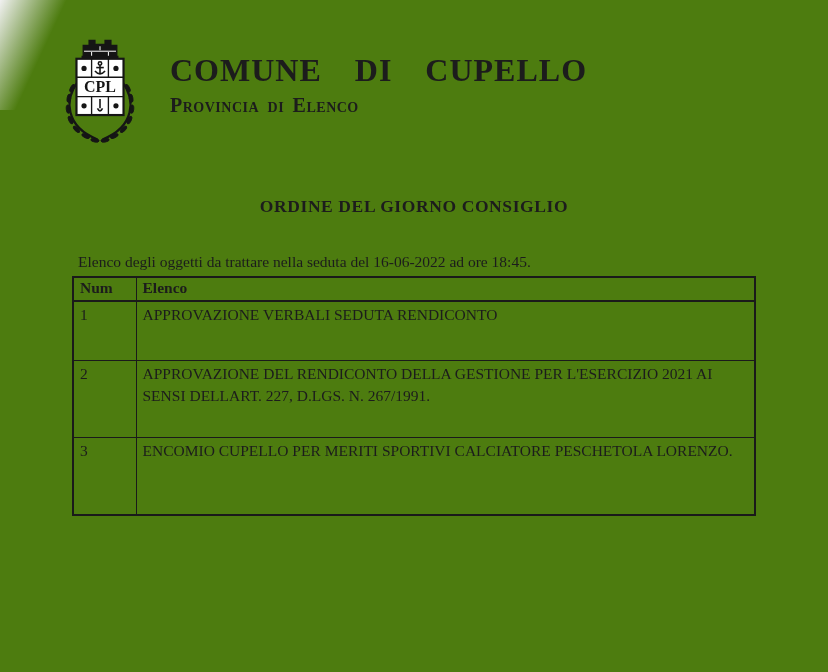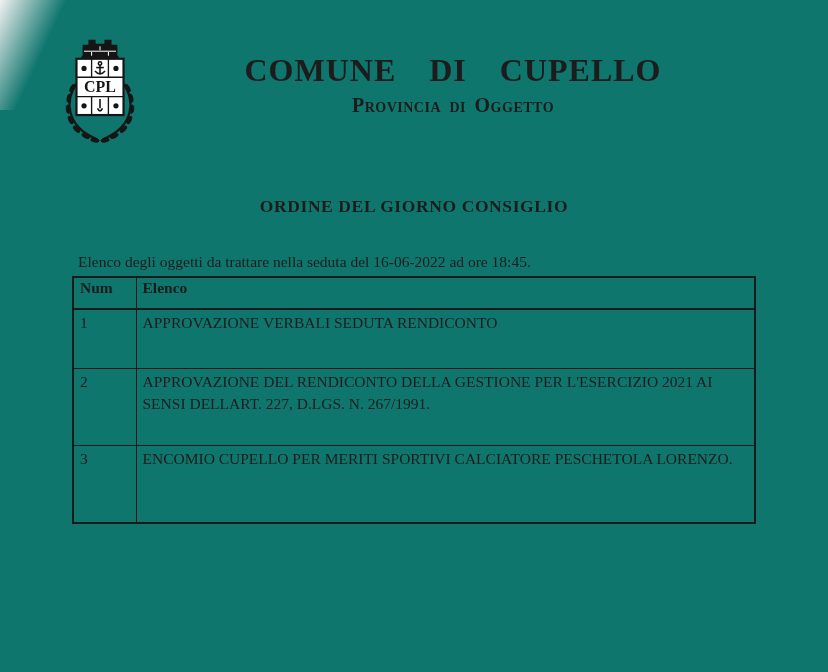--- a/index.html
+++ b/index.html
@@ -3,21 +3,21 @@
 <meta charset="utf-8">
 <style>
   * { margin: 0; padding: 0; box-sizing: border-box; }
   html, body { width: 828px; height: 672px; background: #fdfdfd; }
   body { font-family: "Liberation Serif", "DejaVu Serif", serif; color: #1c1c1c; }
 
   .page {
     position: relative;
     width: 828px;
     height: 672px;
-    background: #0f766e;
+    background: #4d7c0f;
     overflow: hidden;
   }
   
   .scan-edge {
     position: absolute;
     left: 0; top: 0;
     width: 70px; height: 110px;
     background: linear-gradient(115deg, #f1f1f1 0%, rgba(255,255,255,0) 55%);
     pointer-events: none;
   }
@@ -26,21 +26,20 @@
     position: absolute;
     left: 58px; top: 32px;
     width: 84px; height: 114px;
   }
   .crest svg { width: 100%; height: 100%; }
 
   .header-text {
     position: absolute;
     left: 170px; top: 52px;
     width: 566px;
-    text-align: center;
   }
   .municipality-title {
     font-size: 32px;
     font-weight: bold;
     letter-spacing: 1px;
     word-spacing: 24px;
     white-space: nowrap;
   }
   .province-subtitle {
     margin-top: 5px;
@@ -78,21 +77,21 @@
     color: #1c1c1c;
   }
   .agenda-table, .agenda-table th, .agenda-table td {
     border: 1px solid #1a1a1a;
   }
   .agenda-table { border: 2px solid #1a1a1a; }
   .agenda-table th {
     text-align: left;
     font-weight: bold;
     height: 20px;
-    padding: 1px 6px 11px 6px;
+    padding: 1px 6px 3px 6px;
     border-bottom: 2px solid #1a1a1a;
   }
   .agenda-table td {
     vertical-align: top;
     padding: 2px 10px 2px 6px;
     line-height: 1.45;
   }
   .col-num { width: 63px; }
   .row-1 td { height: 59px; }
   .row-2 td { height: 77px; }
@@ -162,21 +161,21 @@
           <path d="M47 90 Q50 96 53 90"></path>
         </g>
       </g>
 
       <text x="50" y="71" text-anchor="middle" font-size="19" font-weight="bold" font-family="Liberation Serif, DejaVu Serif, serif" fill="#151515">CPL</text>
     </svg>
   </div>
 
   <div class="header-text">
     <div class="municipality-title">COMUNE  DI  CUPELLO</div>
-    <div class="province-subtitle">Provincia di Oggetto</div>
+    <div class="province-subtitle">Provincia di Elenco</div>
   </div>
 
   <div class="doc-heading">ORDINE DEL GIORNO CONSIGLIO</div>
 
   <div class="intro-text">Elenco degli oggetti da trattare nella seduta del 16-06-2022 ad ore 18:45.</div>
 
   <table class="agenda-table">
     <thead>
       <tr>
         <th class="col-num">Num</th>

